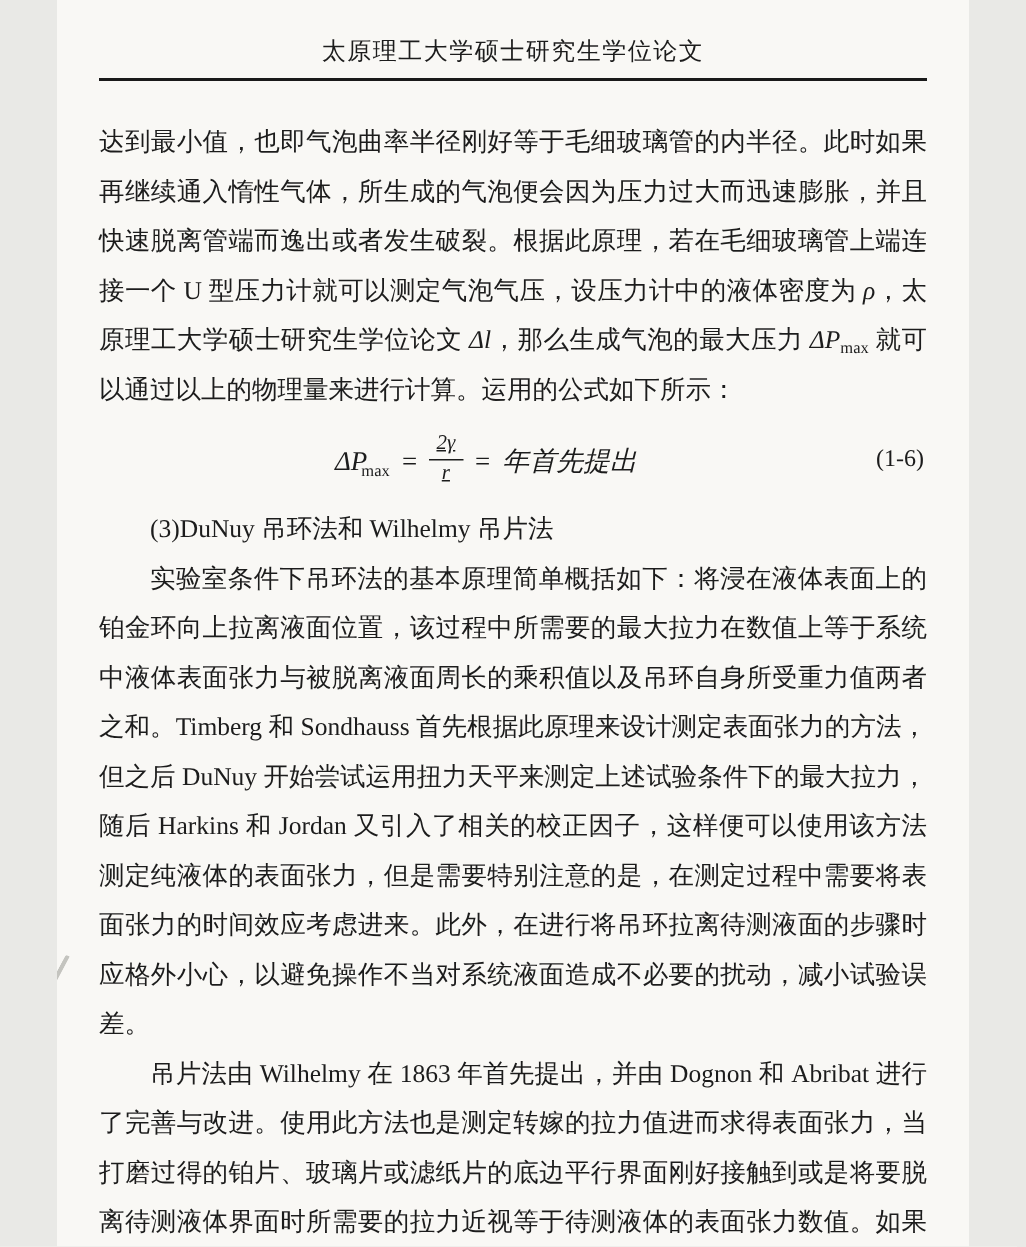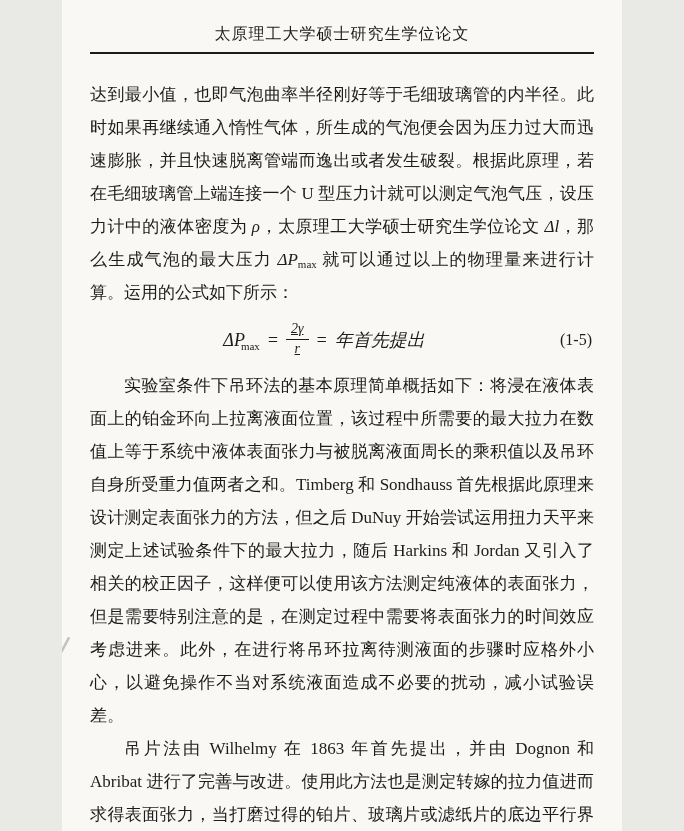--- a/index.html
+++ b/index.html
@@ -2,21 +2,21 @@
 <html lang="zh"><head>
 <meta charset="utf-8">
 <style>
   html, body {
     margin: 0;
     padding: 0;
     background: #e9e9e6;
   }
   .page {
     position: relative;
-    width: 560px;
+    width: 608px;
     height: 831px;
     margin: 0 auto;
     background: #f9f8f5;
     overflow: hidden;
     font-family: "Liberation Serif", "DejaVu Serif", serif;
     color: #1c1c1c;
     box-sizing: border-box;
     padding: 24px 28px 0 28px;
   }
   .header {
@@ -123,23 +123,24 @@
       <span class="formula">
         <span><span class="f-main">ΔP</span><sub class="f-sub">max</sub></span>
         <span>=</span>
         <span class="frac">
           <span class="num">2γ</span>
           <span class="den">r</span>
         </span>
         <span>=</span>
         <span>年首先提出</span>
       </span>
-      <span class="formula-tag">(1-5)</span>
+      <span class="formula-tag">(1-6)</span>
     </div>
 
+    <p class="para indent"><span>(3)DuNuy 吊环法和 Wilhelmy 吊片法</span></p>
 
     <p class="para indent"><span>实验室条件下吊环法的基本原理简单概括如下：将浸在液体表面上的铂金环向上拉离液面位置，该过程中所需要的最大拉力在数值上等于系统中液体表面张力与被脱离液面周长的乘积值以及吊环自身所受重力值两者之和。Timberg 和 Sondhauss 首先根据此原理来设计测定表面张力的方法，但之后 DuNuy 开始尝试运用扭力天平来测定上述试验条件下的最大拉力，随后 Harkins 和 Jordan 又引入了相关的校正因子，这样便可以使用该方法测定纯液体的表面张力，但是需要特别注意的是，在测定过程中需要将表面张力的时间效应考虑进来。此外，在进行将吊环拉离待测液面的步骤时应格外小心，以避免操作不当对系统液面造成不必要的扰动，减小试验误差。</span></p>
 
     <p class="para indent"><span>吊片法由 Wilhelmy 在 1863 年首先提出，并由 Dognon 和 Abribat 进行了完善与改进。使用此方法也是测定转嫁的拉力值进而求得表面张力，当打磨过得的铂片、玻璃片或滤纸片的底边平行界面刚好接触到或是将要脱离待测液体界面时所需要的拉力近视等于待测液体的表面张力数值。如果体系满足吊片与液面刚好接触的试验条件，即可采用上述的脱离法来进行测定；也可以通过某种手段使得待测液面缓慢地上升，当待测液体的液面与已知重量的悬挂吊板恰好接触时，通过测定该过程的增量，就可以求得待测液体的表面张力数值。</span></p>
 
   </div>
 
   <div class="scan-artifact"></div>
 
 </div>

